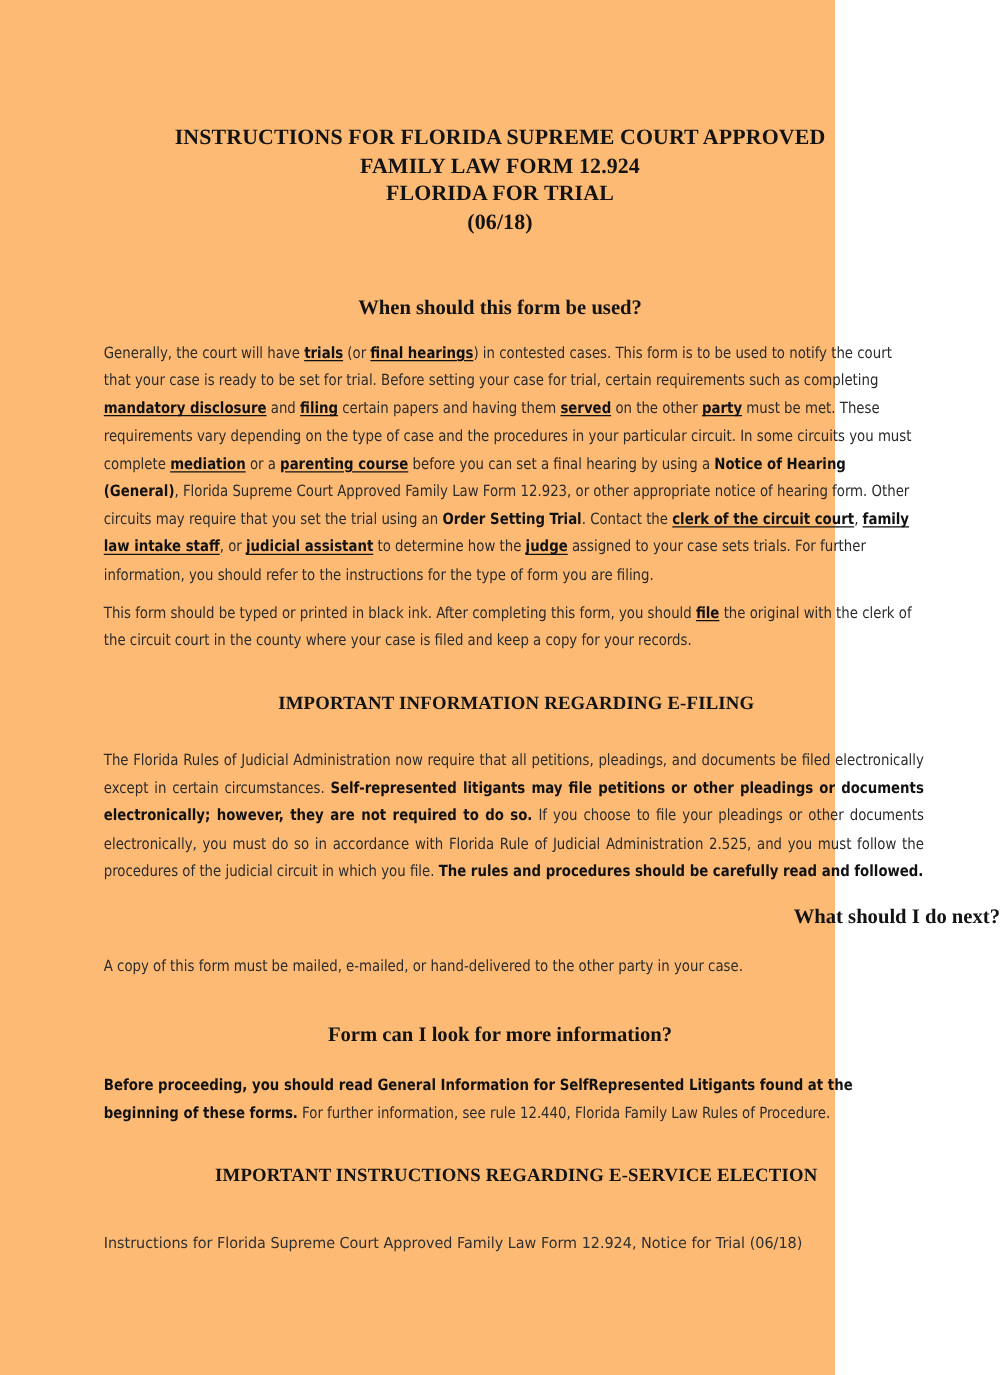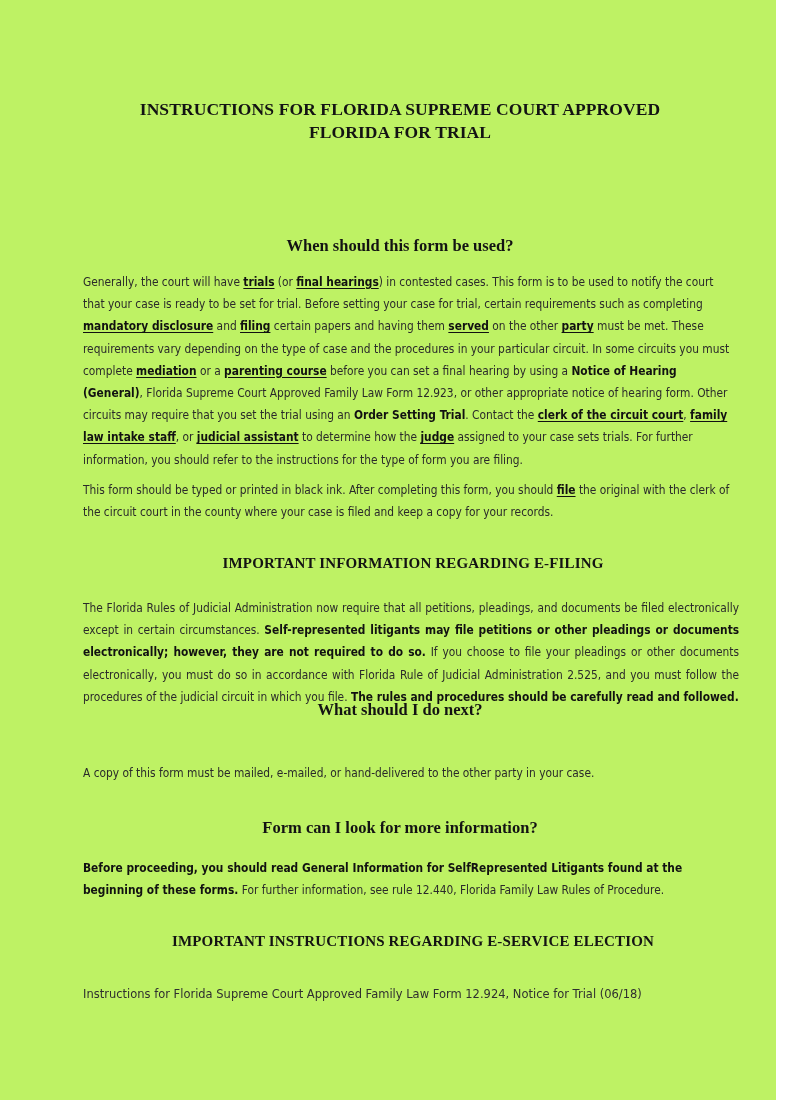--- a/index.html
+++ b/index.html
@@ -11,23 +11,23 @@
     width: 800px;
     height: 1100px;
     overflow: hidden;
     font-family: "Liberation Sans", sans-serif;
     color: #1a1a1a;
     -webkit-font-smoothing: antialiased;
   }
 
   .page {
     position: relative;
-    width: 776px;
+    width: 668px;
     height: 1100px;
-    background: #bef264;
+    background: #fdba74;
     box-sizing: border-box;
   }
 
   
   .doc-title {
     position: absolute;
     left: 0;
     top: 98px;
     width: 800px;
     text-align: center;
@@ -91,40 +91,42 @@
     transform-origin: left top;
   }
 </style>
 </head>
 <body>
 
 <div class="page">
 
   <div class="doc-title">
     <span class="tline">INSTRUCTIONS FOR FLORIDA SUPREME COURT APPROVED</span>
+    <span class="tline">FAMILY LAW FORM 12.924</span>
     <span class="tline">FLORIDA FOR TRIAL</span>
+    <span class="tline">(06/18)</span>
   </div>
 
   <div class="sec-head q" style="top:236px;">When should this form be used?</div>
 
   <div class="body-p" style="left:83px; top:271px; width:678px;">
     <span>Generally, the court will have </span><span class="bu">trials</span><span> (or </span><span class="bu">final hearings</span><span>) in contested cases.  This form is to be used to notify the court that your case is ready to be set for trial.  Before setting your case for trial, certain requirements such as completing </span><span class="bu">mandatory disclosure</span><span> and </span><span class="bu">filing</span><span> certain papers and having them </span><span class="bu">served</span><span> on the other </span><span class="bu">party</span><span> must be met. These requirements vary depending on the type of case and the procedures in your particular circuit. In some circuits you must complete </span><span class="bu">mediation</span><span> or a </span><span class="bu">parenting course</span><span> before you can set a final hearing by using a </span><b>Notice of Hearing (General)</b><span>, Florida Supreme Court Approved Family Law Form 12.923, or other appropriate notice of hearing form. Other circuits may require that you set the trial using an </span><b>Order Setting Trial</b><span>. Contact the </span><span class="bu">clerk of the circuit court</span><span>, </span><span class="bu">family law intake staff</span><span>, or </span><span class="bu">judicial assistant</span><span> to determine how the </span><span class="bu">judge</span><span> assigned to your case sets trials.  For further information, you should refer to the instructions for the type of form you are filing.</span>
   </div>
 
   <div class="body-p" style="left:83px; top:479px; width:690px;">
     <span>This form should be typed or printed in black ink.  After completing this form, you should </span><span class="bu">file</span><span> the original with the clerk of the circuit court in the county where your case is filed and keep a copy for your records.</span>
   </div>
 
   <div class="sec-head caps" style="top:553px;">IMPORTANT INFORMATION REGARDING E-FILING</div>
 
   <div class="body-p justify" style="left:83px; top:597px; width:687px;">
     <span>The Florida Rules of Judicial Administration now require that all petitions, pleadings, and documents be filed electronically except in certain circumstances. </span><b>Self-represented litigants may file petitions or other pleadings or documents electronically; however, they are not required to do so.</b><span> If you choose to file your pleadings or other documents electronically, you must do so in accordance with Florida Rule of Judicial Administration 2.525, and you must follow the procedures of the judicial circuit in which you file. </span><b>The rules and procedures should be carefully read and followed.</b>
   </div>
 
-  <div class="sec-head q" style="top:700px;">What should I do next?</div>
+  <div class="sec-head q" style="top:723px;text-align:right;">What should I do next?</div>
 
   <div class="body-p" style="left:83px; top:762px; width:690px;">A copy of this form must be mailed, e-mailed, or hand-delivered to the other party in your case.</div>
 
   <div class="sec-head q" style="top:818px;">Form can I look for more information?</div>
 
   <div class="body-p" style="left:83px; top:857px; width:655px;">
     <b>Before proceeding, you should read General Information for SelfRepresented Litigants found at the beginning of these forms.</b><span>  For further information, see rule 12.440, Florida Family Law Rules of Procedure.</span>
   </div>
 
   <div class="sec-head caps" style="top:931px;">IMPORTANT INSTRUCTIONS REGARDING E-SERVICE ELECTION</div>

